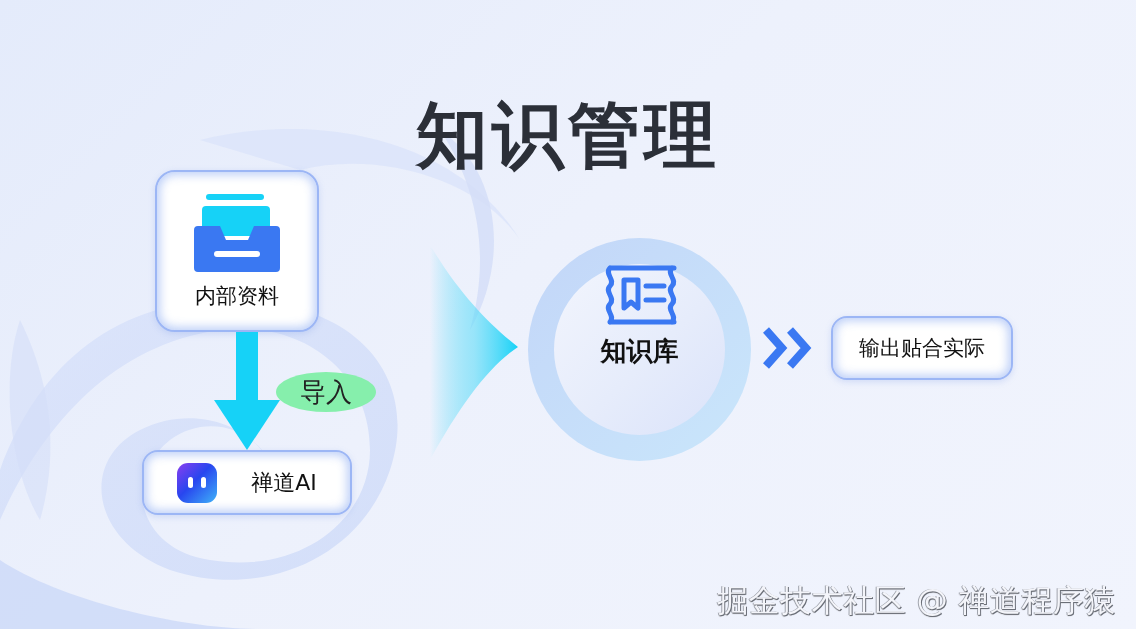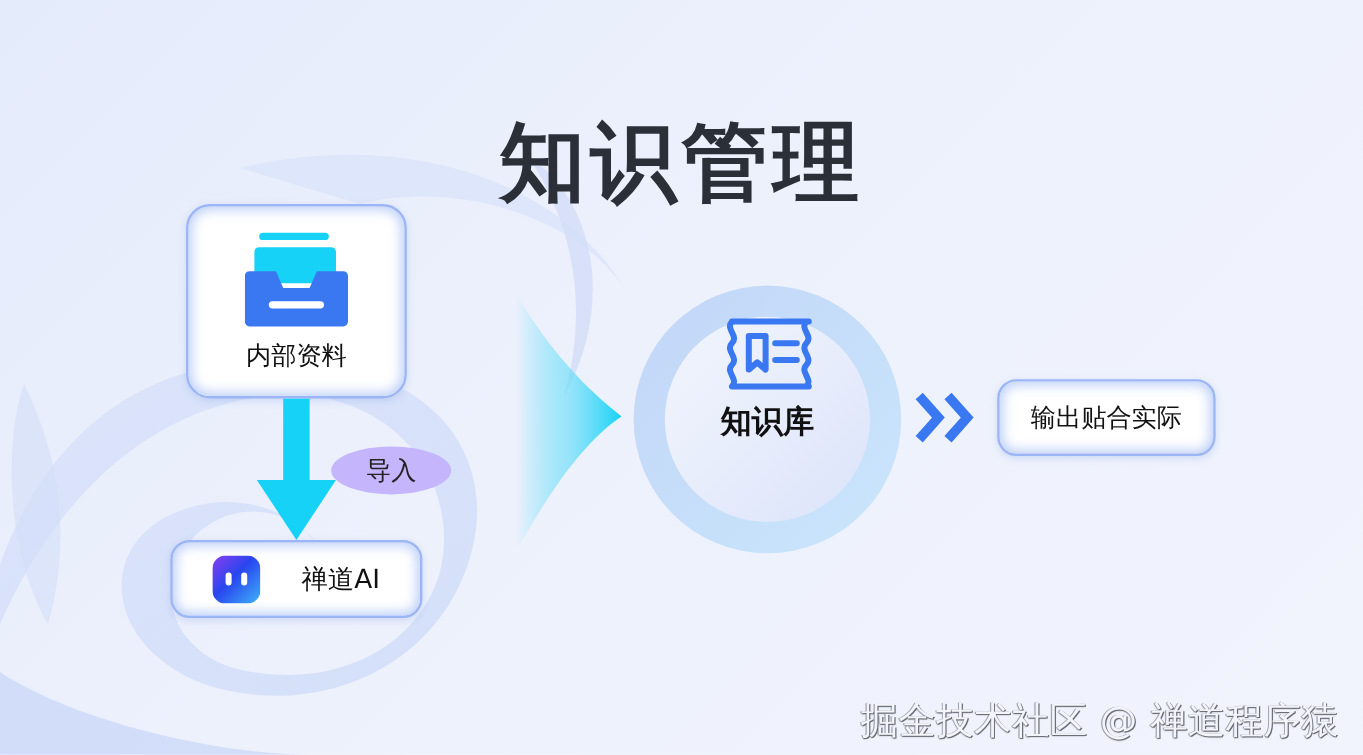--- a/index.html
+++ b/index.html
@@ -13,31 +13,31 @@
     position: absolute; left: 0; width: 1136px; top: 88px; text-align: center;
     font-size: 72px; font-weight: bold; color: #2b2f38; letter-spacing: 4px;
   }
   .card {
     position: absolute; background: #fff;
     border: 2px solid #9cb6f5;
     box-shadow: inset 0 0 10px 3px rgba(110,150,240,0.45), 0 2px 6px rgba(120,150,230,0.25);
     display: flex; align-items: center; justify-content: center;
     box-sizing: border-box; color: #111;
   }
-  .card-source { left: 155px; top: 170px; width: 184px; height: 162px; border-radius: 20px; flex-direction: column; }
+  .card-source { left: 155px; top: 170px; width: 164px; height: 162px; border-radius: 20px; flex-direction: column; }
   .card-source .label { font-size: 21px; margin-top: 8px; }
   .card-ai { left: 142px; top: 450px; width: 210px; height: 65px; border-radius: 16px; gap: 16px; }
   .card-ai .label { font-size: 22px; margin-left: 18px; }
   .card-output { left: 831px; top: 316px; width: 182px; height: 64px; border-radius: 16px; }
   .card-output .label { font-size: 21px; }
   .arrow-down { position: absolute; left: 214px; top: 332px; width: 66px; height: 120px; }
   .pill {
     position: absolute; left: 276px; top: 372px; width: 100px; height: 40px; border-radius: 50%;
-    background: #c4b5fd; display: flex; align-items: center; justify-content: center;
-    font-size: 21px; color: #222;
+    background: #86efac; display: flex; align-items: center; justify-content: center;
+    font-size: 26px; color: #222;
   }
   .big-arrow { position: absolute; left: 410px; top: 225px; width: 120px; height: 250px; }
   .kb-ring {
     position: absolute; left: 528px; top: 238px; width: 223px; height: 223px; border-radius: 50%;
     background: linear-gradient(135deg, #c3d6f8 0%, #c9e6fb 100%);
   }
   .kb-inner {
     position: absolute; left: 554px; top: 264px; width: 171px; height: 171px; border-radius: 50%;
     background: linear-gradient(135deg, #f2f5fd 0%, #e6ecfb 55%, #dbe3fa 100%);
     display: flex; flex-direction: column; align-items: center; justify-content: flex-start;

